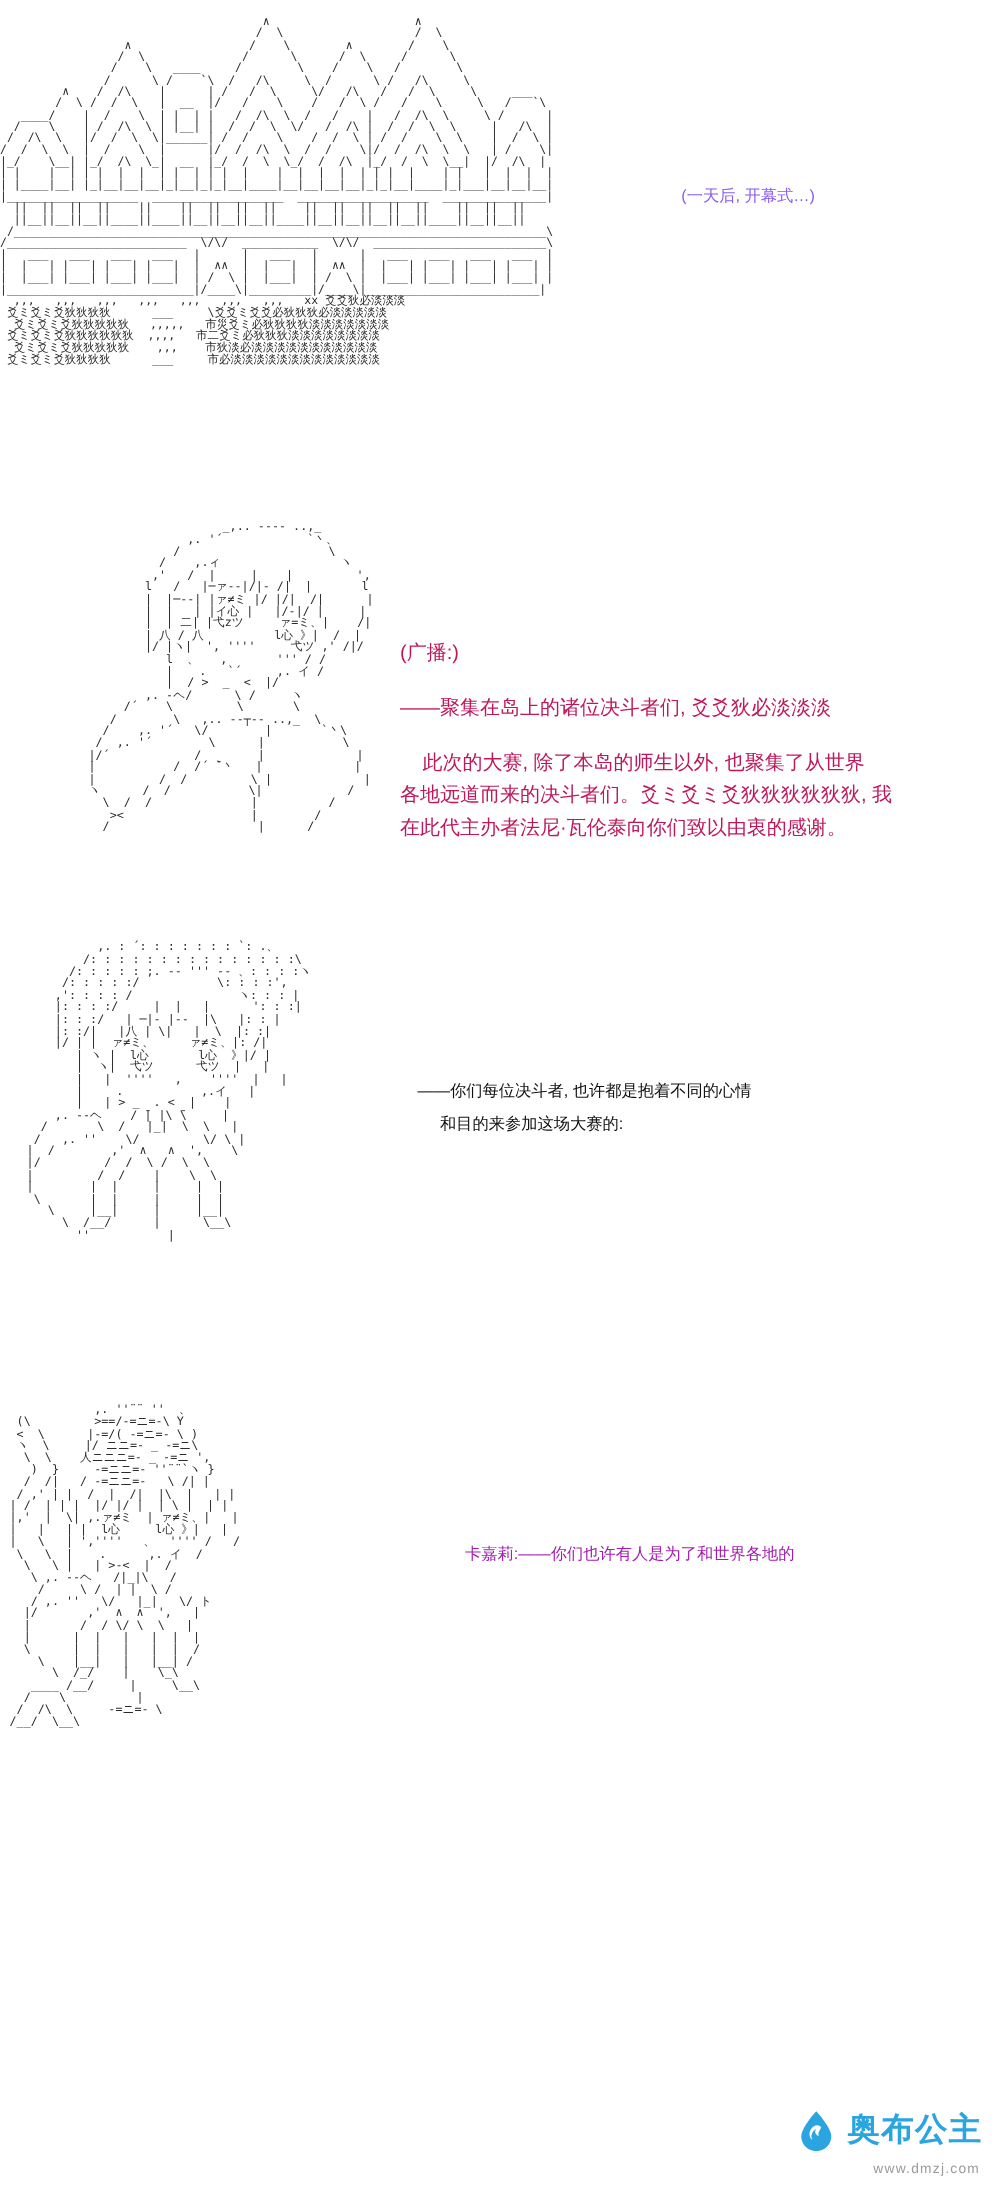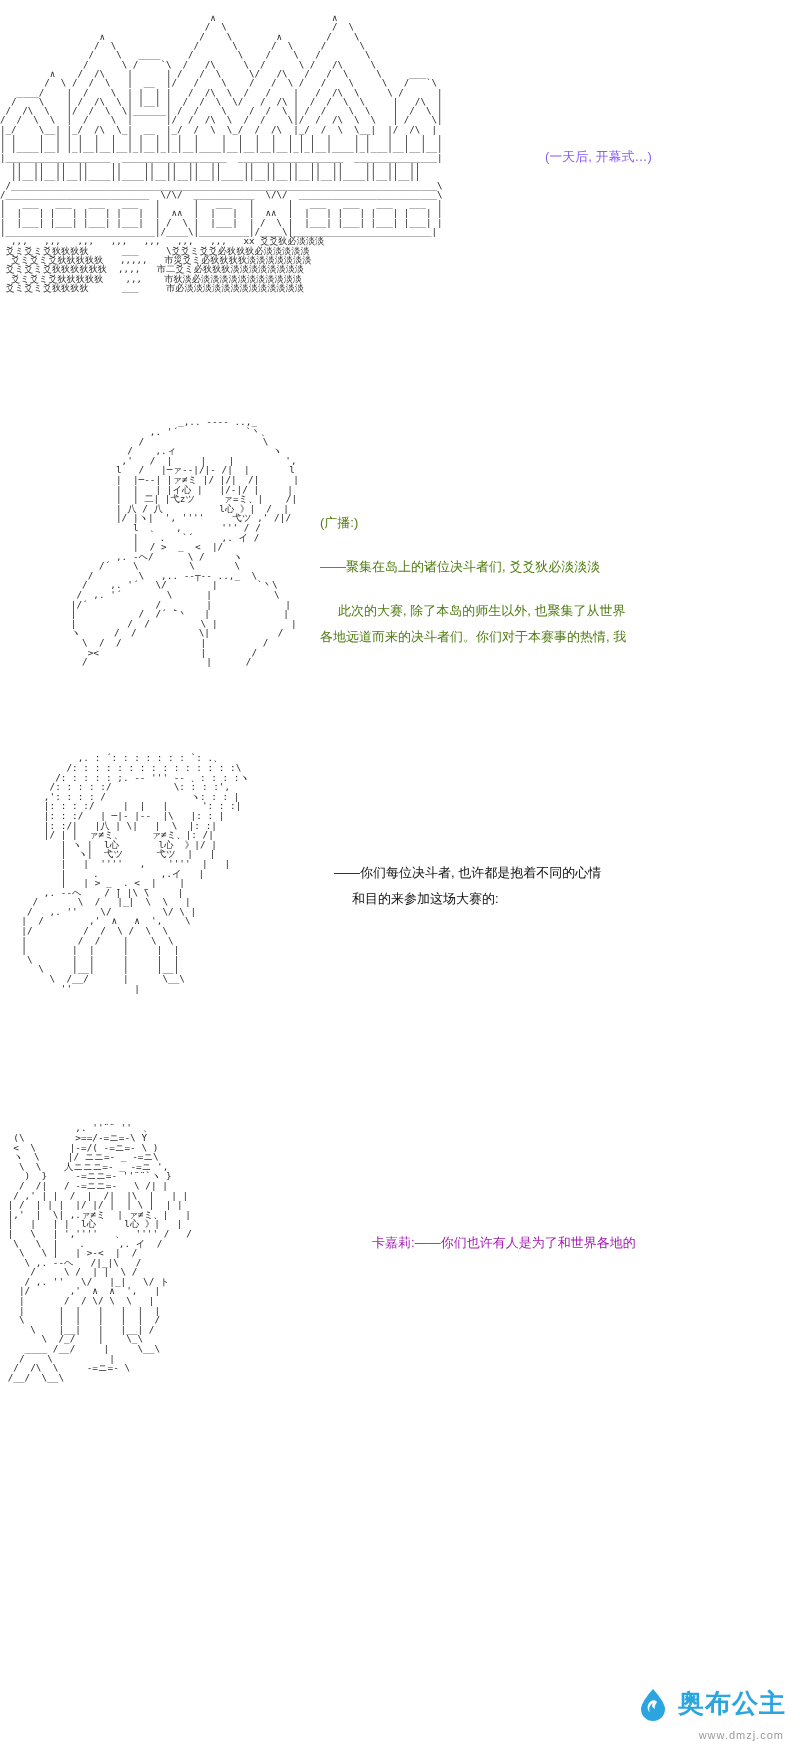--- a/index.html
+++ b/index.html
@@ -55,23 +55,23 @@
     left: 20px;
     top: 8px;
     font-size: 9.4px;
     line-height: 9.6px;
   }
   .panel2 .speech {
     position: absolute;
     left: 320px;
     top: 110px;
     width: 400px;
-    font-size: 13px;
+    font-size: 16px;
     line-height: 26px;
-    color: #4d7c0f;
+    color: #be185d;
   }
   .panel2 .speech p { margin: 0 0 18px 0; }
   .panel2 .speech p.indent { text-indent: 18px; }
 
   
   .panel3 { height: 370px; }
   .panel3 .aa {
     position: absolute;
     left: 10px;
     top: 4px;
@@ -202,21 +202,22 @@
          |           /  /´ ̄`丶   |             |
          |         /  /         \ |             |
          ヽ      /  /           \|            /
            \  /  /              |          /
             &gt;&lt;                  |        /
            /                     |      /</pre>
     <div class="speech">
       <p>(广播:)</p>
       <p>——聚集在岛上的诸位决斗者们, 爻爻狄必淡淡淡</p>
       <p style="text-indent:18px;">此次的大赛, 除了本岛的师生以外, 也聚集了从世界</p>
-      <p class="indent" style="margin-top:-18px;text-indent:0;">各地远道而来的决斗者们。你们对于本赛事的热情, 我</p>
+      <p class="indent" style="margin-top:-18px;text-indent:0;">各地远道而来的决斗者们。爻ミ爻ミ爻狄狄狄狄狄狄, 我</p>
+      <p style="margin-top:-18px;">在此代主办者法尼·瓦伦泰向你们致以由衷的感谢。</p>
     </div>
   </div>
 
   <div class="panel panel3">
     <pre class="aa">            ,. : ´: : : : : : : `: .、
           /: : : : : : : : : : : : : : :\
         /: : : : : ;. -‐ ''' ‐- 、: : : :ヽ
        /: : : : :/           \: : : :',
       ,': : : : /               ヽ: : : |
       |: : : :/     |  |   |      ': : :|

